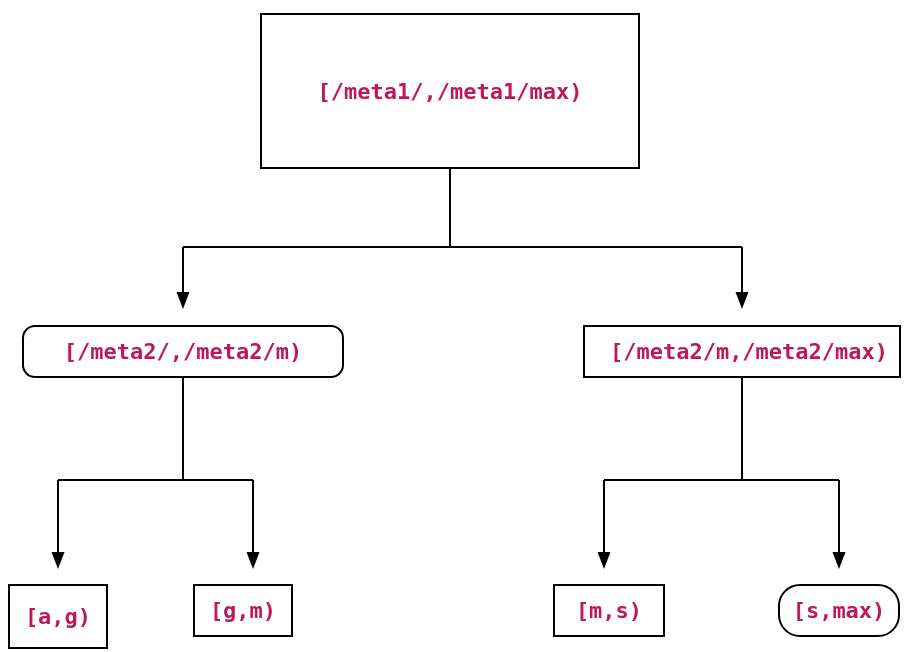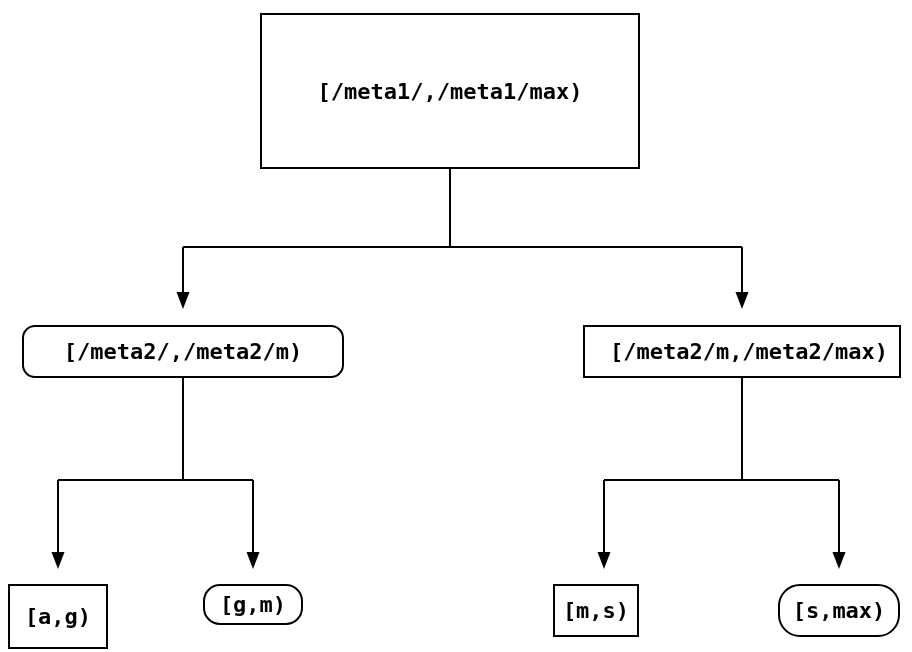--- a/index.html
+++ b/index.html
@@ -20,34 +20,34 @@
     left: 0;
     top: 0;
     width: 912px;
     height: 652px;
   }
   .node {
     position: absolute;
     box-sizing: border-box;
     border: 2px solid #000000;
     background: #ffffff;
-    color: #000000;
+    color: #be185d;
     display: flex;
     align-items: center;
     justify-content: center;
     font-size: 22px;
     font-weight: bold;
     white-space: nowrap;
   }
   #node-root       { left: 260px; top: 13px;  width: 380px; height: 156px; }
   #node-range-left { left: 22px;  top: 325px; width: 322px; height: 53px; border-radius: 13px; }
   #node-range-right{ left: 583px; top: 325px; width: 318px; height: 53px; padding-left: 14px; }
   #node-leaf-ag    { left: 8px;   top: 584px; width: 100px; height: 65px; }
-  #node-leaf-gm    { left: 203px; top: 584px; width: 100px; height: 41px; border-radius: 17px; }
-  #node-leaf-ms    { left: 553px; top: 584px; width: 86px; height: 53px; }
+  #node-leaf-gm    { left: 193px; top: 584px; width: 100px; height: 53px; }
+  #node-leaf-ms    { left: 553px; top: 584px; width: 112px; height: 53px; }
   #node-leaf-smax  { left: 778px; top: 584px; width: 122px; height: 53px; border-radius: 22px; }
   .edge-line {
     stroke: #000000;
     stroke-width: 2;
     fill: none;
   }
   .arrow-head {
     fill: #000000;
     stroke: none;
   }

